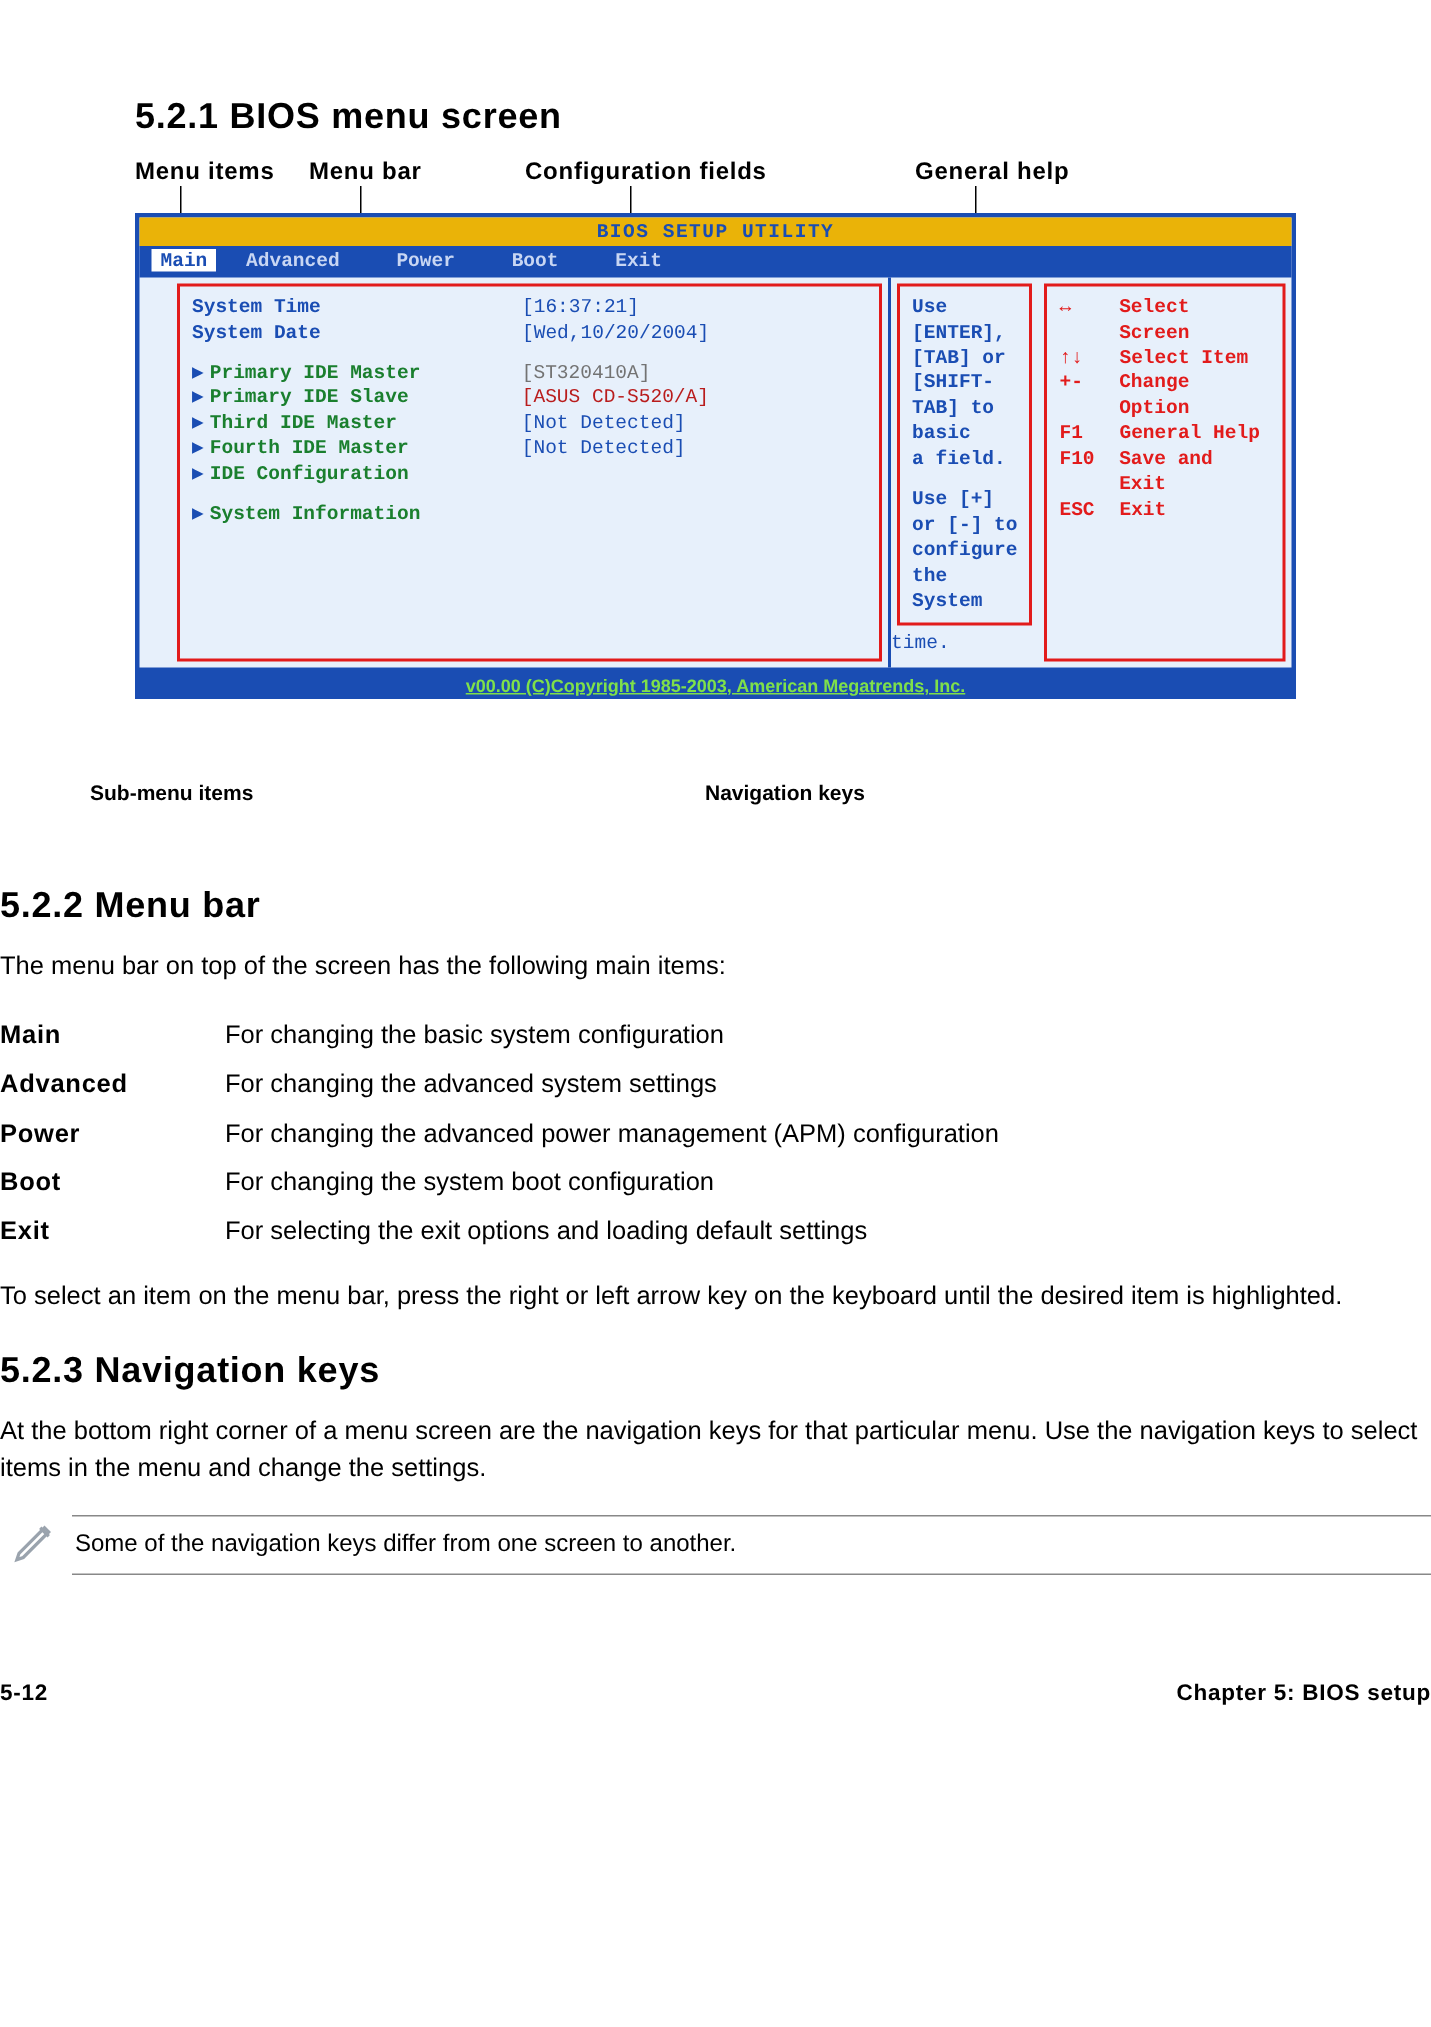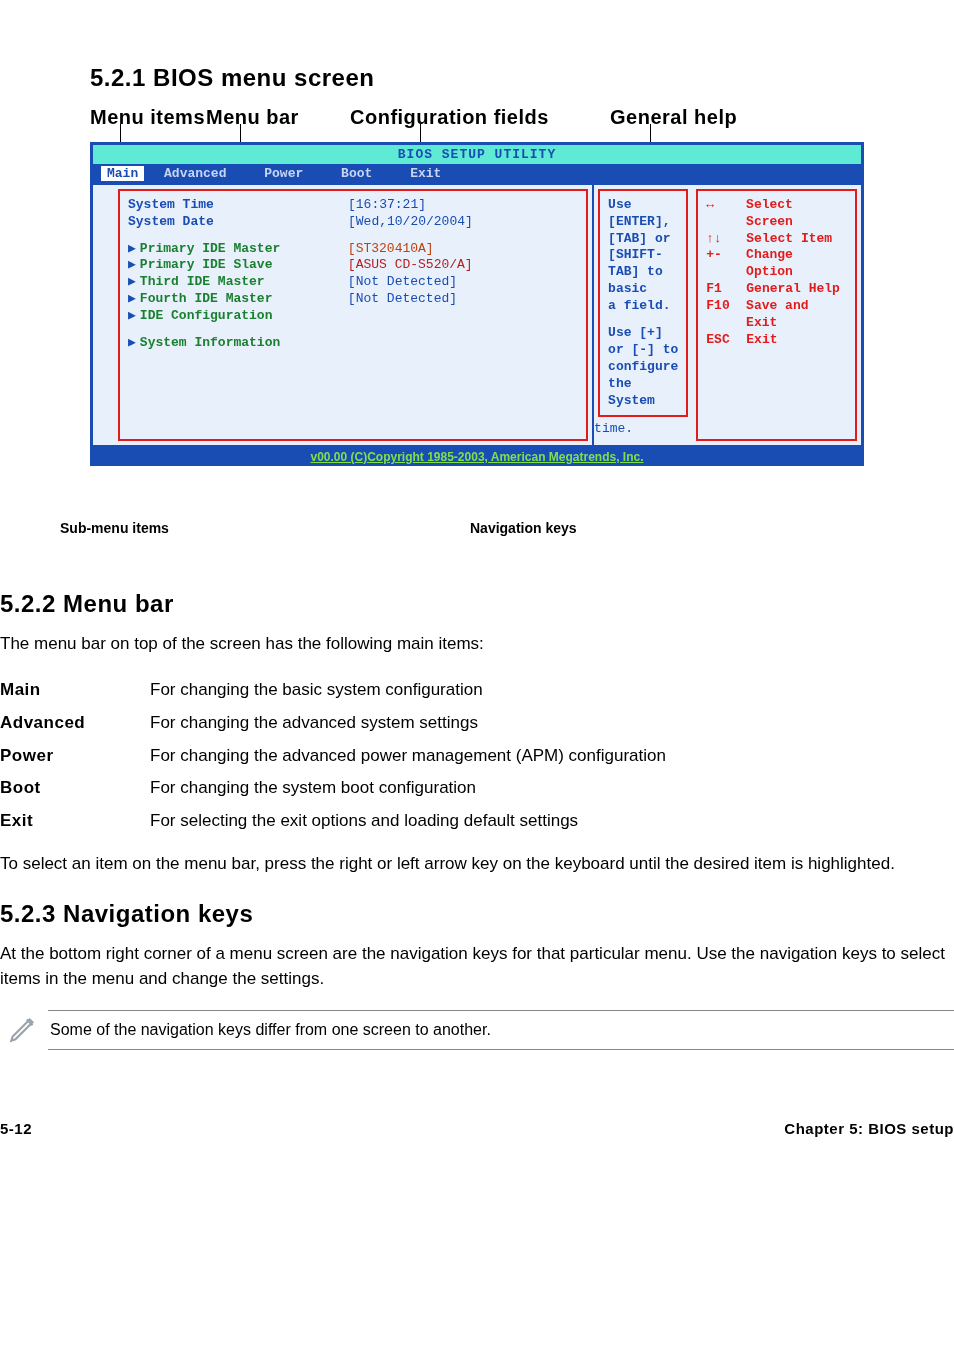--- a/index.html
+++ b/index.html
@@ -14,21 +14,21 @@
     padding: 40px 90px 40px 90px;
   }
   h2.section-heading {
     font-size: 24px;
     font-weight: bold;
     margin: 24px 0 14px 0;
     letter-spacing: 0.5px;
   }
   .labels-row {
     font-weight: bold;
-    font-size: 20px;
+    font-size: 16px;
     position: relative;
     height: 36px;
   }
   .lbl {
     position: absolute;
     top: 0;
     white-space: nowrap;
     letter-spacing: 0.5px;
   }
   .lbl-line {
@@ -42,21 +42,21 @@
   .bios-box {
     border: 3px solid #1a4db3;
     background: #e7f0fb;
     font-family: "Courier New", monospace;
     font-size: 13px;
     line-height: 1.3;
     color: #1a4db3;
   }
   .bios-titlebar {
     text-align: center;
-    background: #5eead4;
+    background: #eab308;
     color: #1a4db3;
     font-weight: bold;
     padding: 2px 0 0 0;
     letter-spacing: 1px;
   }
   .bios-menubar {
     background: #1a4db3;
     color: #fff;
     padding: 2px 8px;
     font-weight: bold;
@@ -201,21 +201,21 @@
   </div>
   <div class="bios-body">
     <div class="bios-left">
       <div class="panel-red">
 
         <div class="bios-line"><span style="display:inline-block;width:220px;font-weight:bold">System Time</span><span class="vals">[16:37:21]</span></div>
         <div class="bios-line"><span style="display:inline-block;width:220px;font-weight:bold">System Date</span><span class="vals">[Wed,10/20/2004]</span></div>
 
         <div style="height:10px"></div>
 
-        <div class="bios-line submenu"><span class="tri">▶</span><span style="display:inline-block;width:208px;font-weight:bold">Primary IDE Master</span><span class="vals" style="color:#c2410c">[ST320410A]</span></div>
+        <div class="bios-line submenu"><span class="tri">▶</span><span style="display:inline-block;width:208px;font-weight:bold">Primary IDE Master</span><span class="vals" style="color:#737373">[ST320410A]</span></div>
         <div class="bios-line submenu"><span class="tri">▶</span><span style="display:inline-block;width:208px;font-weight:bold">Primary IDE Slave</span><span class="vals" style="color:#b91c1c">[ASUS CD-S520/A]</span></div>
         <div class="bios-line submenu"><span class="tri">▶</span><span style="display:inline-block;width:208px;font-weight:bold">Third IDE Master</span><span class="vals" style="color:#1a4db3">[Not Detected]</span></div>
         <div class="bios-line submenu"><span class="tri">▶</span><span style="display:inline-block;width:208px;font-weight:bold">Fourth IDE Master</span><span class="vals" style="color:#1a4db3">[Not Detected]</span></div>
         <div class="bios-line submenu"><span class="tri">▶</span><span style="display:inline-block;width:208px;font-weight:bold">IDE Configuration</span></div>
 
         <div style="height:10px"></div>
 
         <div class="bios-line submenu"><span class="tri">▶</span><span style="display:inline-block;width:208px;font-weight:bold">System Information</span></div>
       </div>
     </div>

